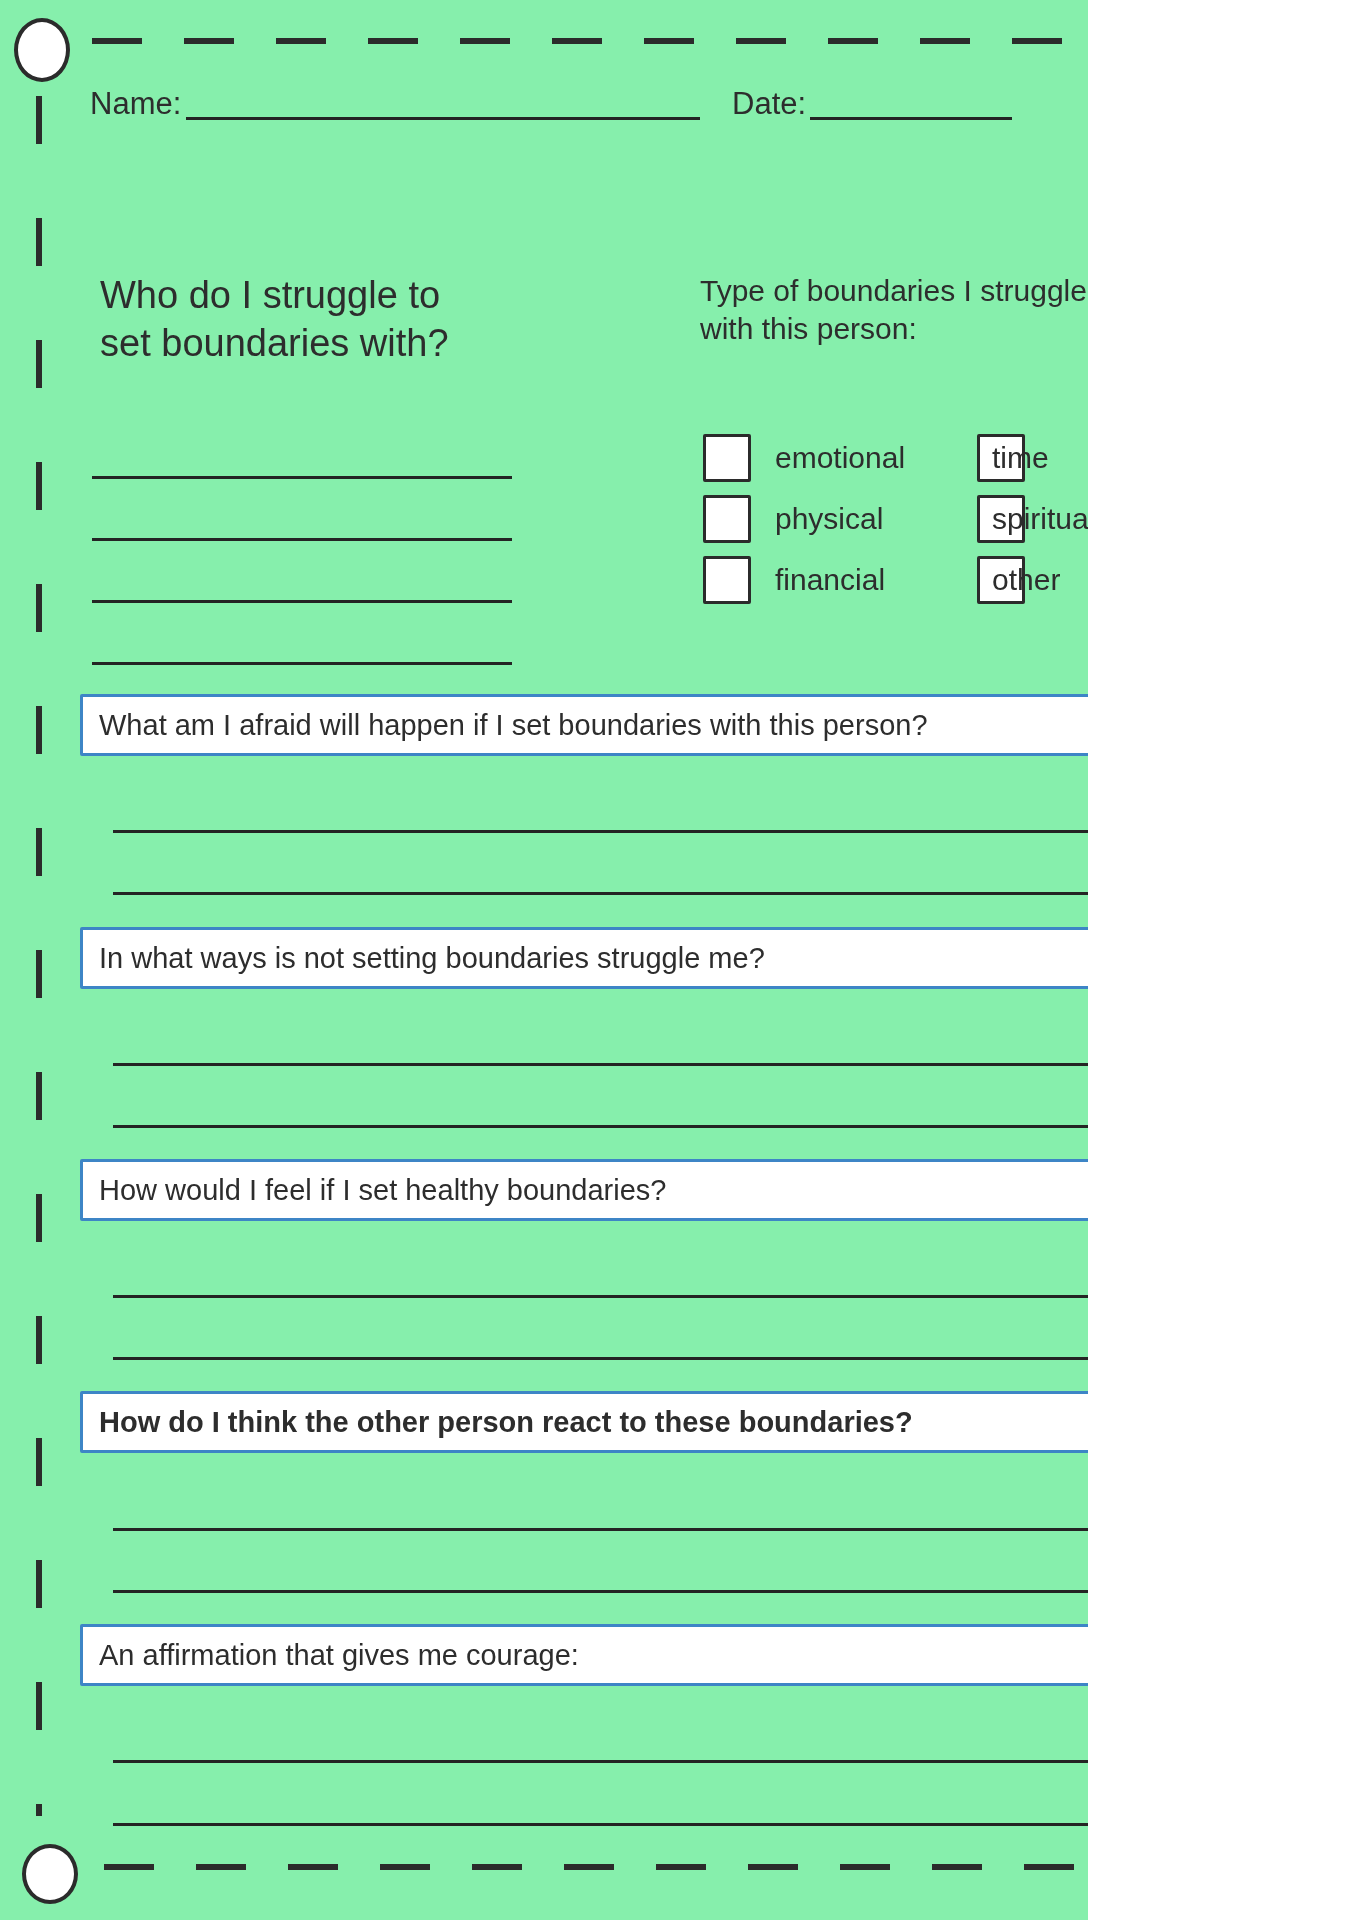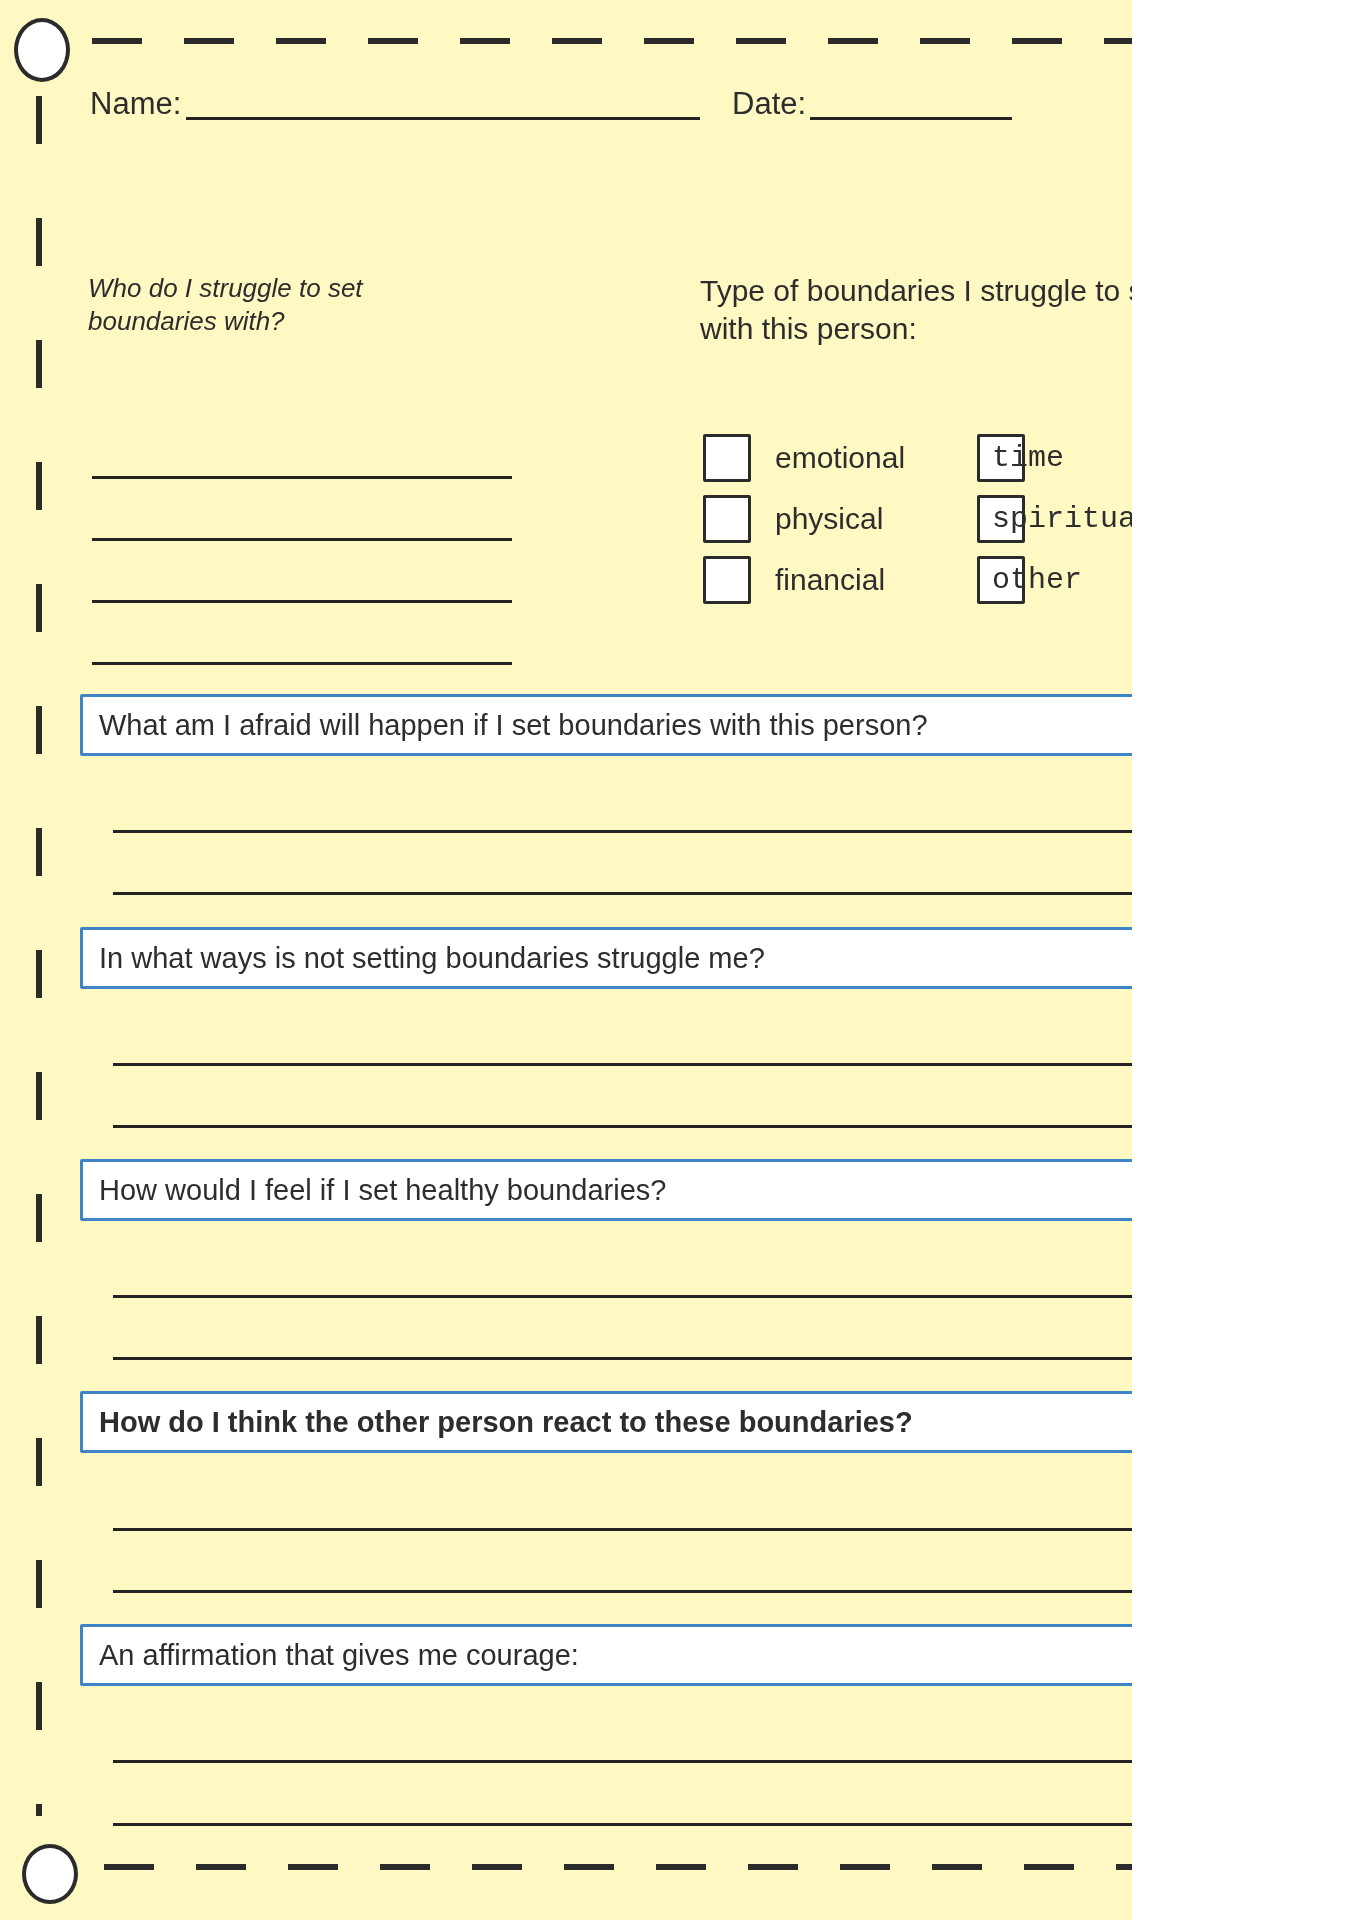--- a/index.html
+++ b/index.html
@@ -1,18 +1,18 @@
 <!DOCTYPE html>
 <html><head>
 <meta charset="utf-8">
 <style>
   html,body { margin:0; padding:0; background:#ffffff; }
   .page {
-    position:relative; width:1088px; height:1920px; background:#fef9c3;
-    font-family:"Liberation Sans", sans-serif; color:#2d2d2d; overflow:hidden;padding-left:44px;
+    position:relative; width:1088px; height:1920px; background:#86efac;
+    font-family:"Liberation Sans", sans-serif; color:#2d2d2d; overflow:hidden;
   }
   
   .hole { position:absolute; width:48px; height:56px; border:4px solid #2b2b2b; border-radius:50%; background:#fff; }
   .hole.tl { left:14px;  top:18px; }
   .hole.tr { left:1280px; top:20px; height:52px; }
   .hole.bl { left:22px;  top:1844px; height:52px; }
   .hole.br { left:1282px; top:1838px; height:54px; }
   
   .dash-h { position:absolute; height:6px;
     background:repeating-linear-gradient(90deg, #2b2b2b 0 50px, transparent 50px 92px); }
@@ -31,31 +31,31 @@
   .name-line { left:186px; top:117px; width:514px; }
   .date-line { left:810px; top:117px; width:202px; }
 
   
   .title { position:absolute; left:100px; right:338px; top:126px; text-align:right;
     font-family:"DejaVu Sans", sans-serif; font-weight:800; color:#2878BE;
     font-size:54px; line-height:64px; letter-spacing:-1px; }
   .title span { display:block; }
 
   
-  .who-prompt { position:absolute; left:88px; top:272px; width:370px; font-size:26px; line-height:1.25;font-style:italic; }
+  .who-prompt { position:absolute; left:100px; top:272px; width:370px; font-size:38px; line-height:1.25; }
   .who-line { left:92px; width:420px; }
   .wl1 { top:476px; } .wl2 { top:538px; } .wl3 { top:600px; } .wl4 { top:662px; }
 
   
   .types-prompt { position:absolute; left:700px; top:272px; width:490px; font-size:30px; line-height:1.25; }
   .cbx { position:absolute; width:42px; height:42px; border:3px solid #2b2b2b; background:#fff; border-radius:2px; }
   .cblabel { position:absolute; font-size:30px; line-height:48px; color:#2d2d2d; }
   .rowA { top:434px; } .rowB { top:495px; } .rowC { top:556px; }
   .colA-box { left:703px; } .colA-lbl { left:775px; }
-  .colB-box { left:977px; } .colB-lbl { left:992px;font-family:Liberation Mono, monospace; }
+  .colB-box { left:977px; } .colB-lbl { left:992px; }
   .other-line { left:1147px; top:598px; width:113px; }
 
   
   .qbox { position:absolute; left:80px; width:1184px; height:62px; box-sizing:border-box;
     border:3px solid #3D85C6; border-radius:2px; background:#fff;
     display:flex; align-items:center; padding:0 16px; font-size:29px; color:#2d2d2d; }
   .q1 { top:694px; } .q2 { top:927px; } .q3 { top:1159px; } .q4 { top:1391px;font-weight:bold; } .q5 { top:1624px; }
   .ans { left:113px; width:1137px; }
   .a1a { top:830px; }  .a1b { top:892px; }
   .a2a { top:1063px; } .a2b { top:1125px; }

